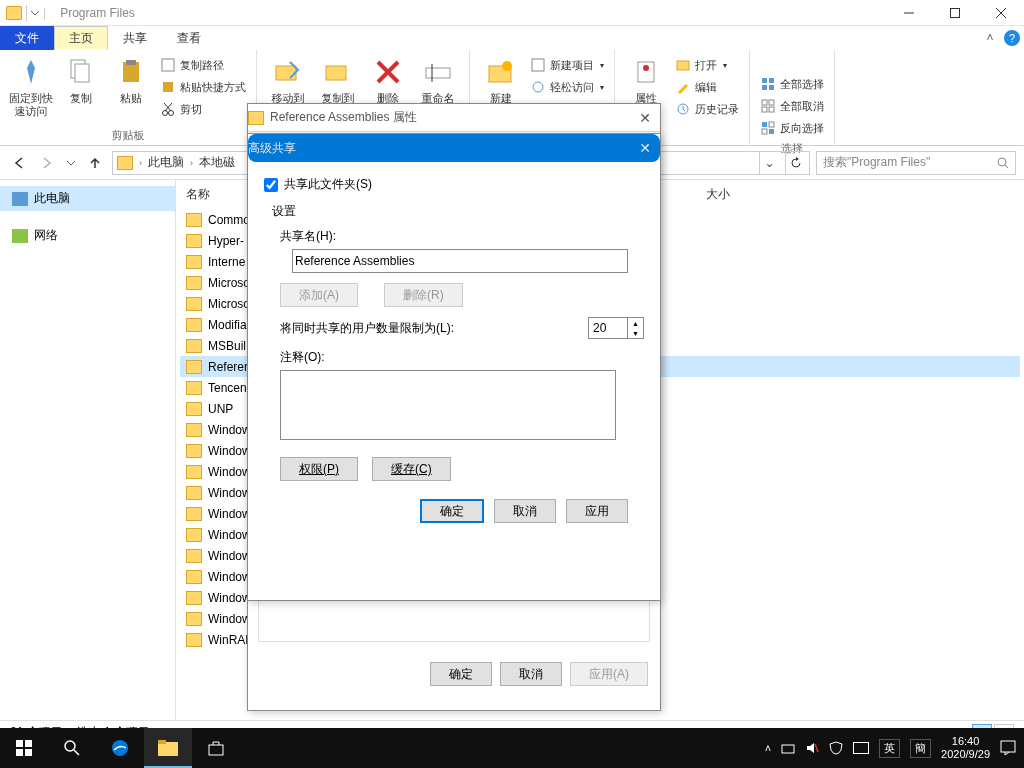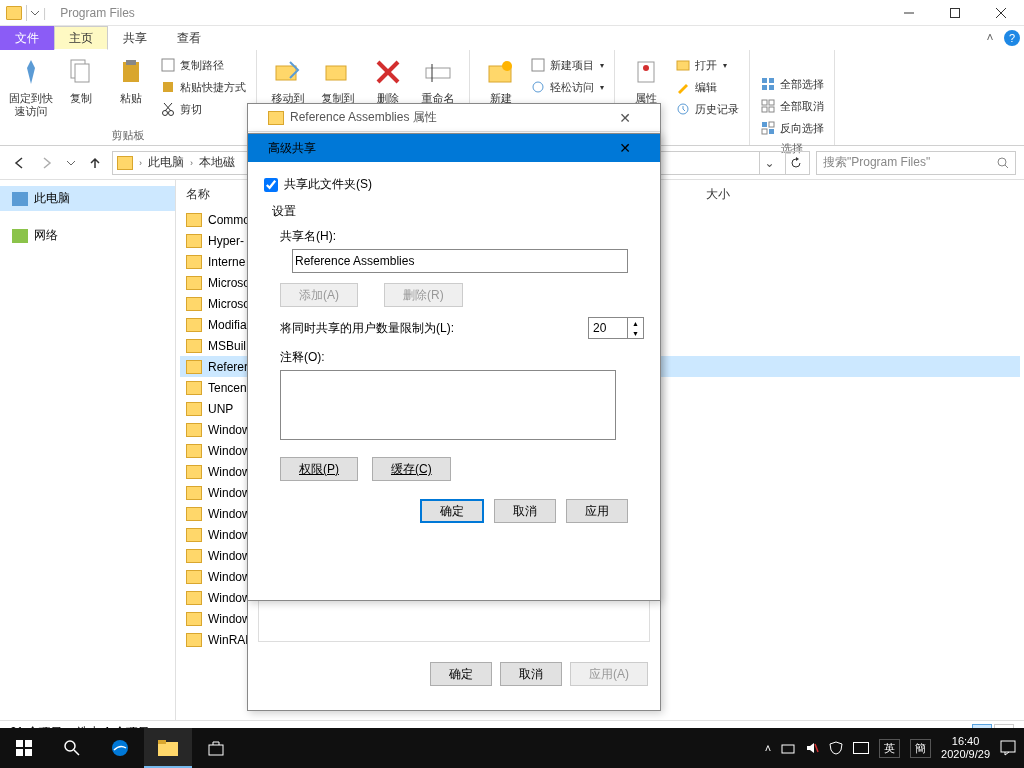--- a/index.html
+++ b/index.html
@@ -11,21 +11,21 @@
 .titlebar .qat .folder-ico { width: 16px; height: 14px; background: #ffd76a; border: 1px solid #d9a62e; border-radius: 1px; }
 .titlebar .qat .divider { width: 1px; height: 16px; background: #ccc; }
 .titlebar .title { flex: 1; padding-left: 8px; color: #888; font-size: 12px; }
 .titlebar .win-controls { display: flex; }
 .titlebar .win-controls div { width: 46px; height: 26px; display: flex; align-items: center; justify-content: center; color: #666; }
 .titlebar .win-controls svg { width: 10px; height: 10px; }
 
 
 .ribbon-tabs { height: 24px; display: flex; align-items: stretch; background: #fff; }
 .ribbon-tabs .tab { padding: 0 14px; display: flex; align-items: center; font-size: 12px; color: #333; border: 1px solid transparent; }
-.ribbon-tabs .tab.file { background: #8b5cf6; color: #fff; }
+.ribbon-tabs .tab.file { background: #1d4ed8; color: #fff; }
 .ribbon-tabs .tab.active { border: 1px solid #ccc; border-bottom: 1px solid #fff; background: #fef9c3; }
 .ribbon-tabs .spacer { flex: 1; }
 .ribbon-tabs .help { width: 24px; display: flex; align-items: center; justify-content: center; }
 .ribbon-tabs .help .circ { width: 16px; height: 16px; border-radius: 50%; background: #1e88e5; color: #fff; display: flex; align-items: center; justify-content: center; font-size: 11px; }
 .ribbon-tabs .expand { width: 20px; display: flex; align-items: center; justify-content: center; color: #666; }
 
 
 .ribbon { height: 96px; background: #fff; border-bottom: 1px solid #d0d0d0; display: flex; }
 .ribbon .group { display: flex; flex-direction: column; border-right: 1px solid #e0e0e0; padding: 2px 6px 0 6px; }
 .ribbon .group .row { display: flex; flex: 1; align-items: flex-start; }
@@ -75,24 +75,24 @@
 
 .taskbar { position: absolute; bottom: 0; left: 0; right: 0; height: 40px; background: #101010; display: flex; align-items: center; color: #fff; }
 .taskbar .tbtn { width: 48px; height: 40px; display: flex; align-items: center; justify-content: center; }
 .taskbar .tbtn.active { border-bottom: 2px solid #76b9ed; background: #272727; }
 .taskbar .tray { margin-left: auto; display: flex; align-items: center; gap: 10px; padding-right: 8px; font-size: 11px; }
 .taskbar .clock { text-align: center; line-height: 1.2; }
 .taskbar .ime { border: 1px solid #555; padding: 1px 4px; font-size: 11px; }
 
 
 .dialog { position: absolute; background: #fff; border: 1px solid #888; box-shadow: 2px 2px 8px rgba(0,0,0,0.2); }
-.dlg-title { height: 28px; display: flex; align-items: center; padding: 0 20px; font-size: 12px; }
+.dlg-title { height: 28px; display: flex; align-items: center; padding: 0 0; font-size: 12px; }
 .dlg-title .close { margin-left: auto; width: 30px; text-align: center; font-size: 14px; }
 .dlg-title.white { background: #fff; color: #555; border-bottom: 1px solid #ddd; }
-.dlg-title.blue { background: #0078d7; color: #000000; }
+.dlg-title.blue { background: #0078d7; color: #e5e5e5; border-radius: 8px; }
 .dlg-title .fico { width: 16px; height: 14px; background: #ffd76a; border: 1px solid #d9a62e; margin-right: 6px; }
 
 .dlg-props { left: 247px; top: 103px; width: 414px; height: 608px; z-index: 5; }
 .dlg-props .body { padding: 10px; }
 .dlg-props .panel { border: 1px solid #ddd; height: 500px; }
 .dlg-props .btnrow { display: flex; justify-content: flex-end; gap: 8px; padding: 10px 12px; }
 
 .dlg-share { left: 247px; top: 133px; width: 414px; height: 468px; z-index: 10; }
 .dlg-share .body { padding: 14px 16px; font-size: 12px; }
 .dlg-share .chk { display: flex; align-items: center; gap: 6px; margin-bottom: 10px; }

